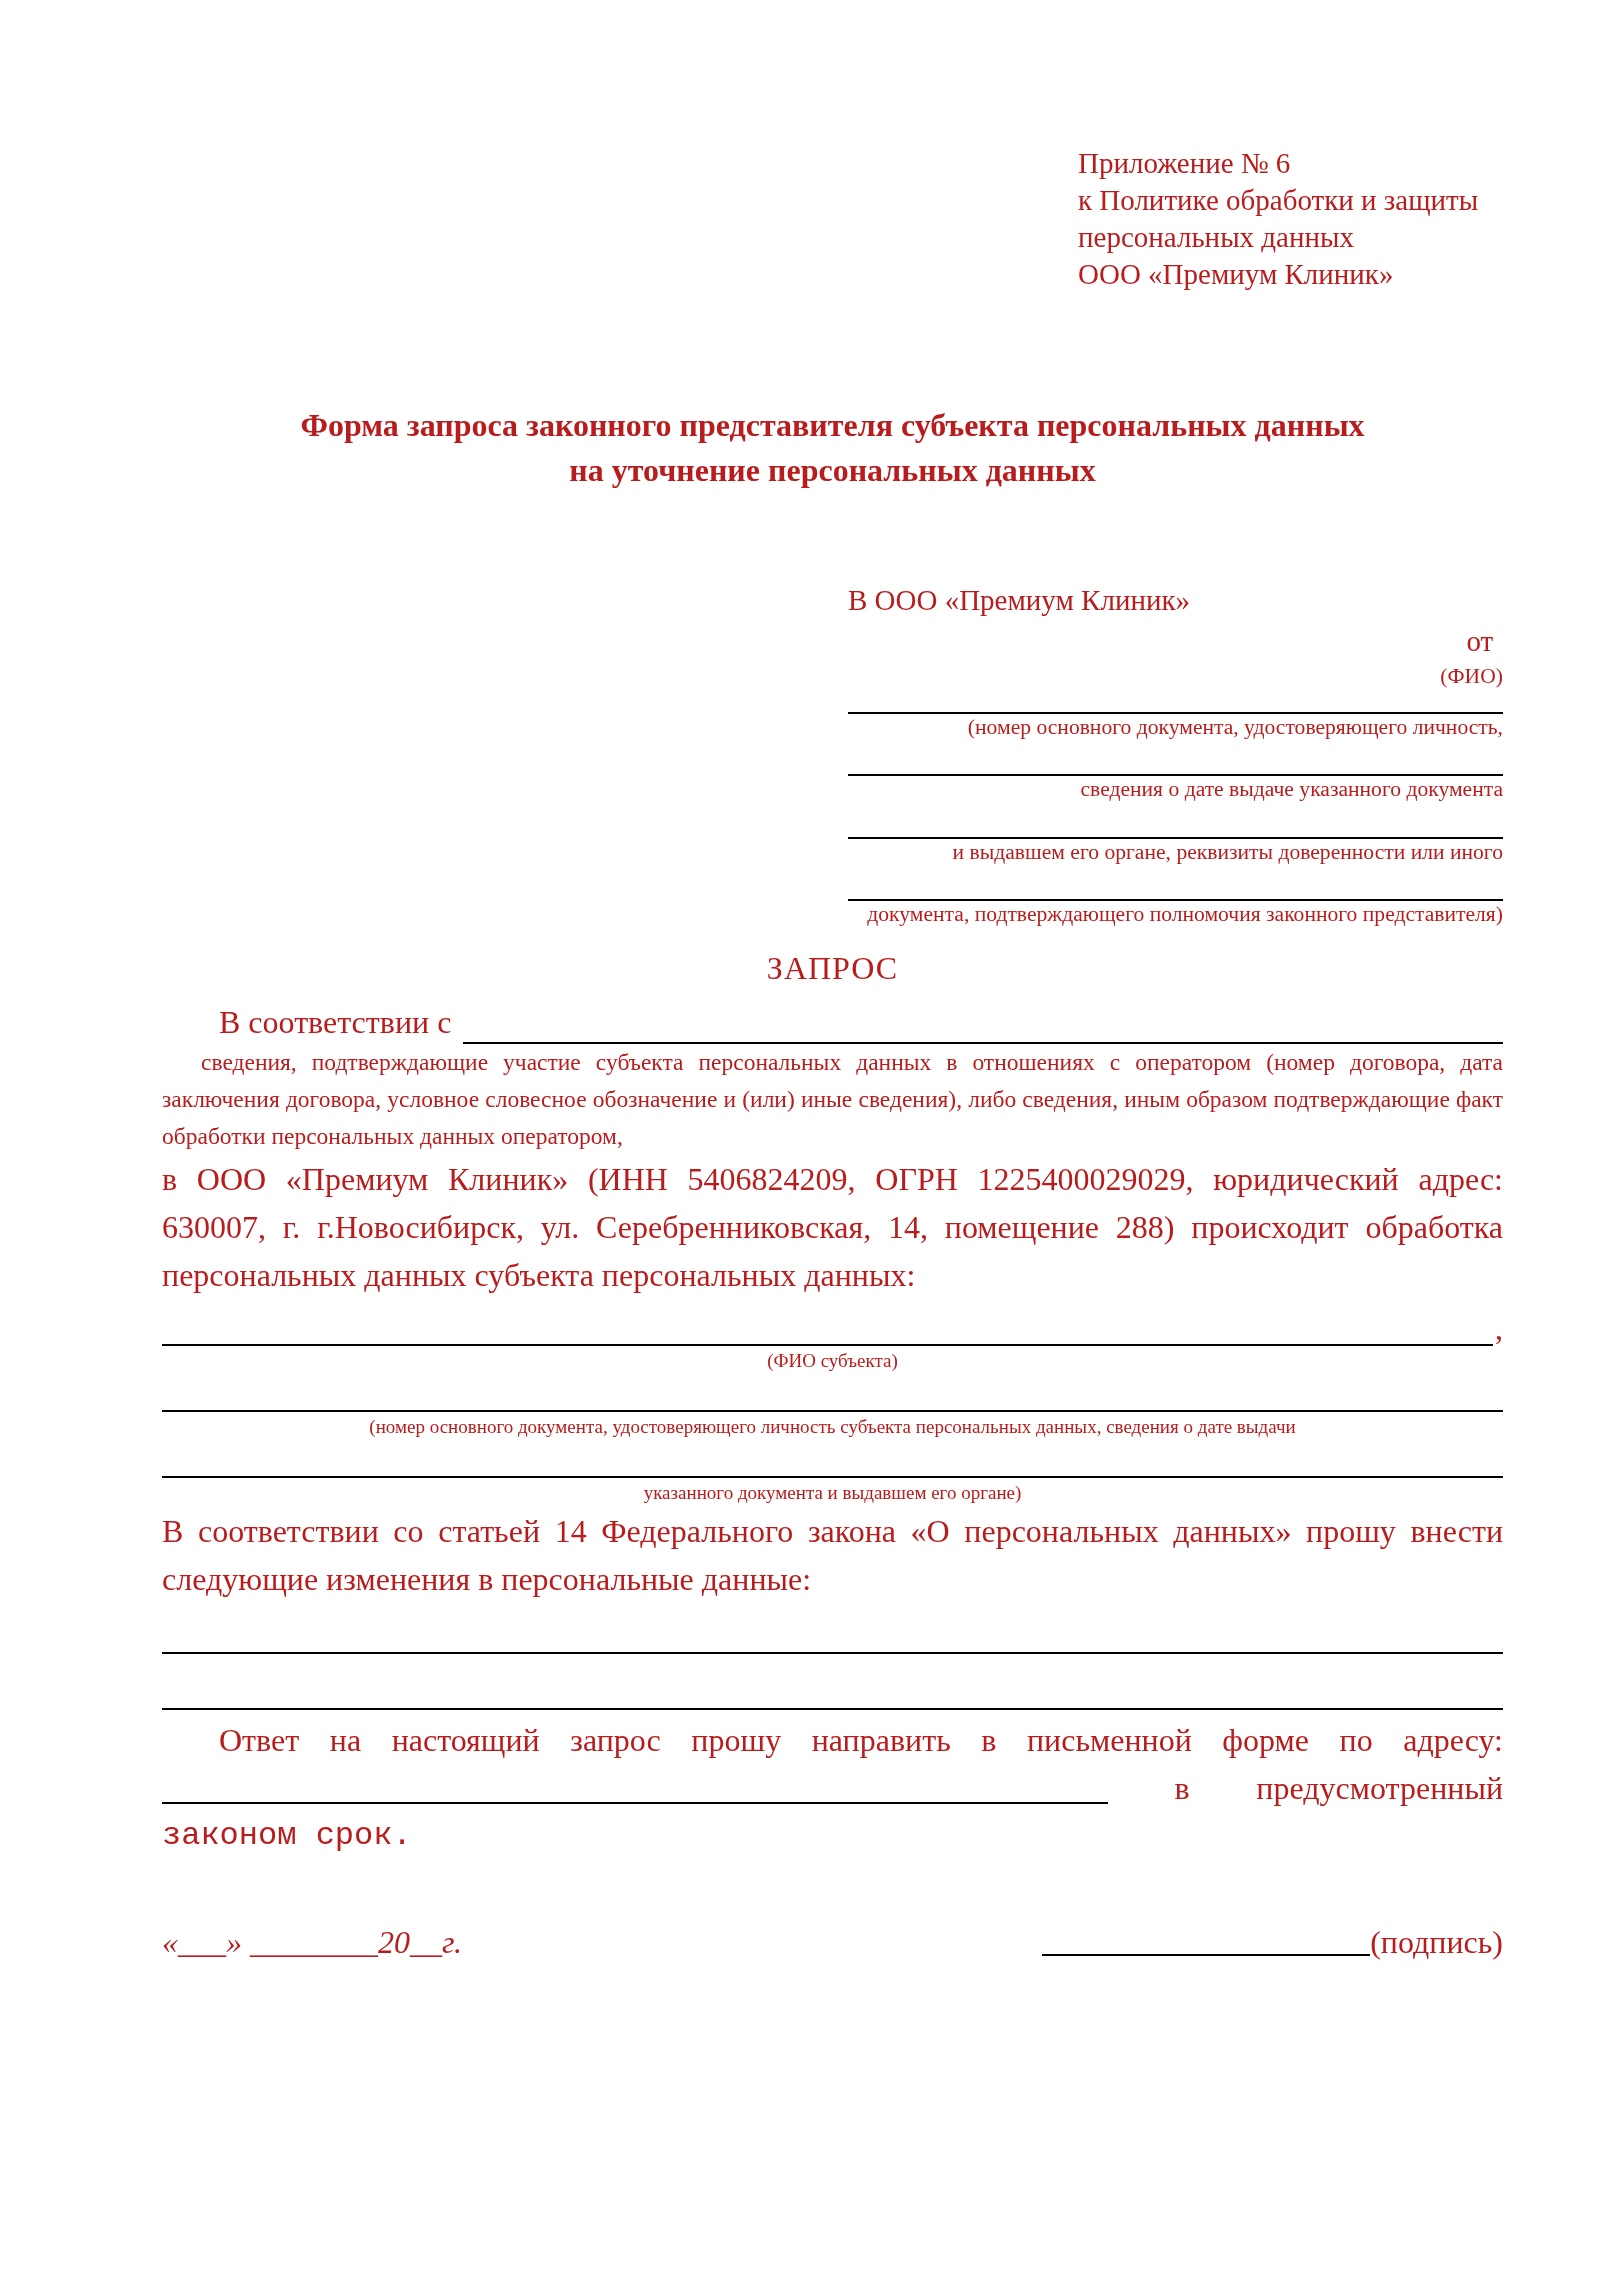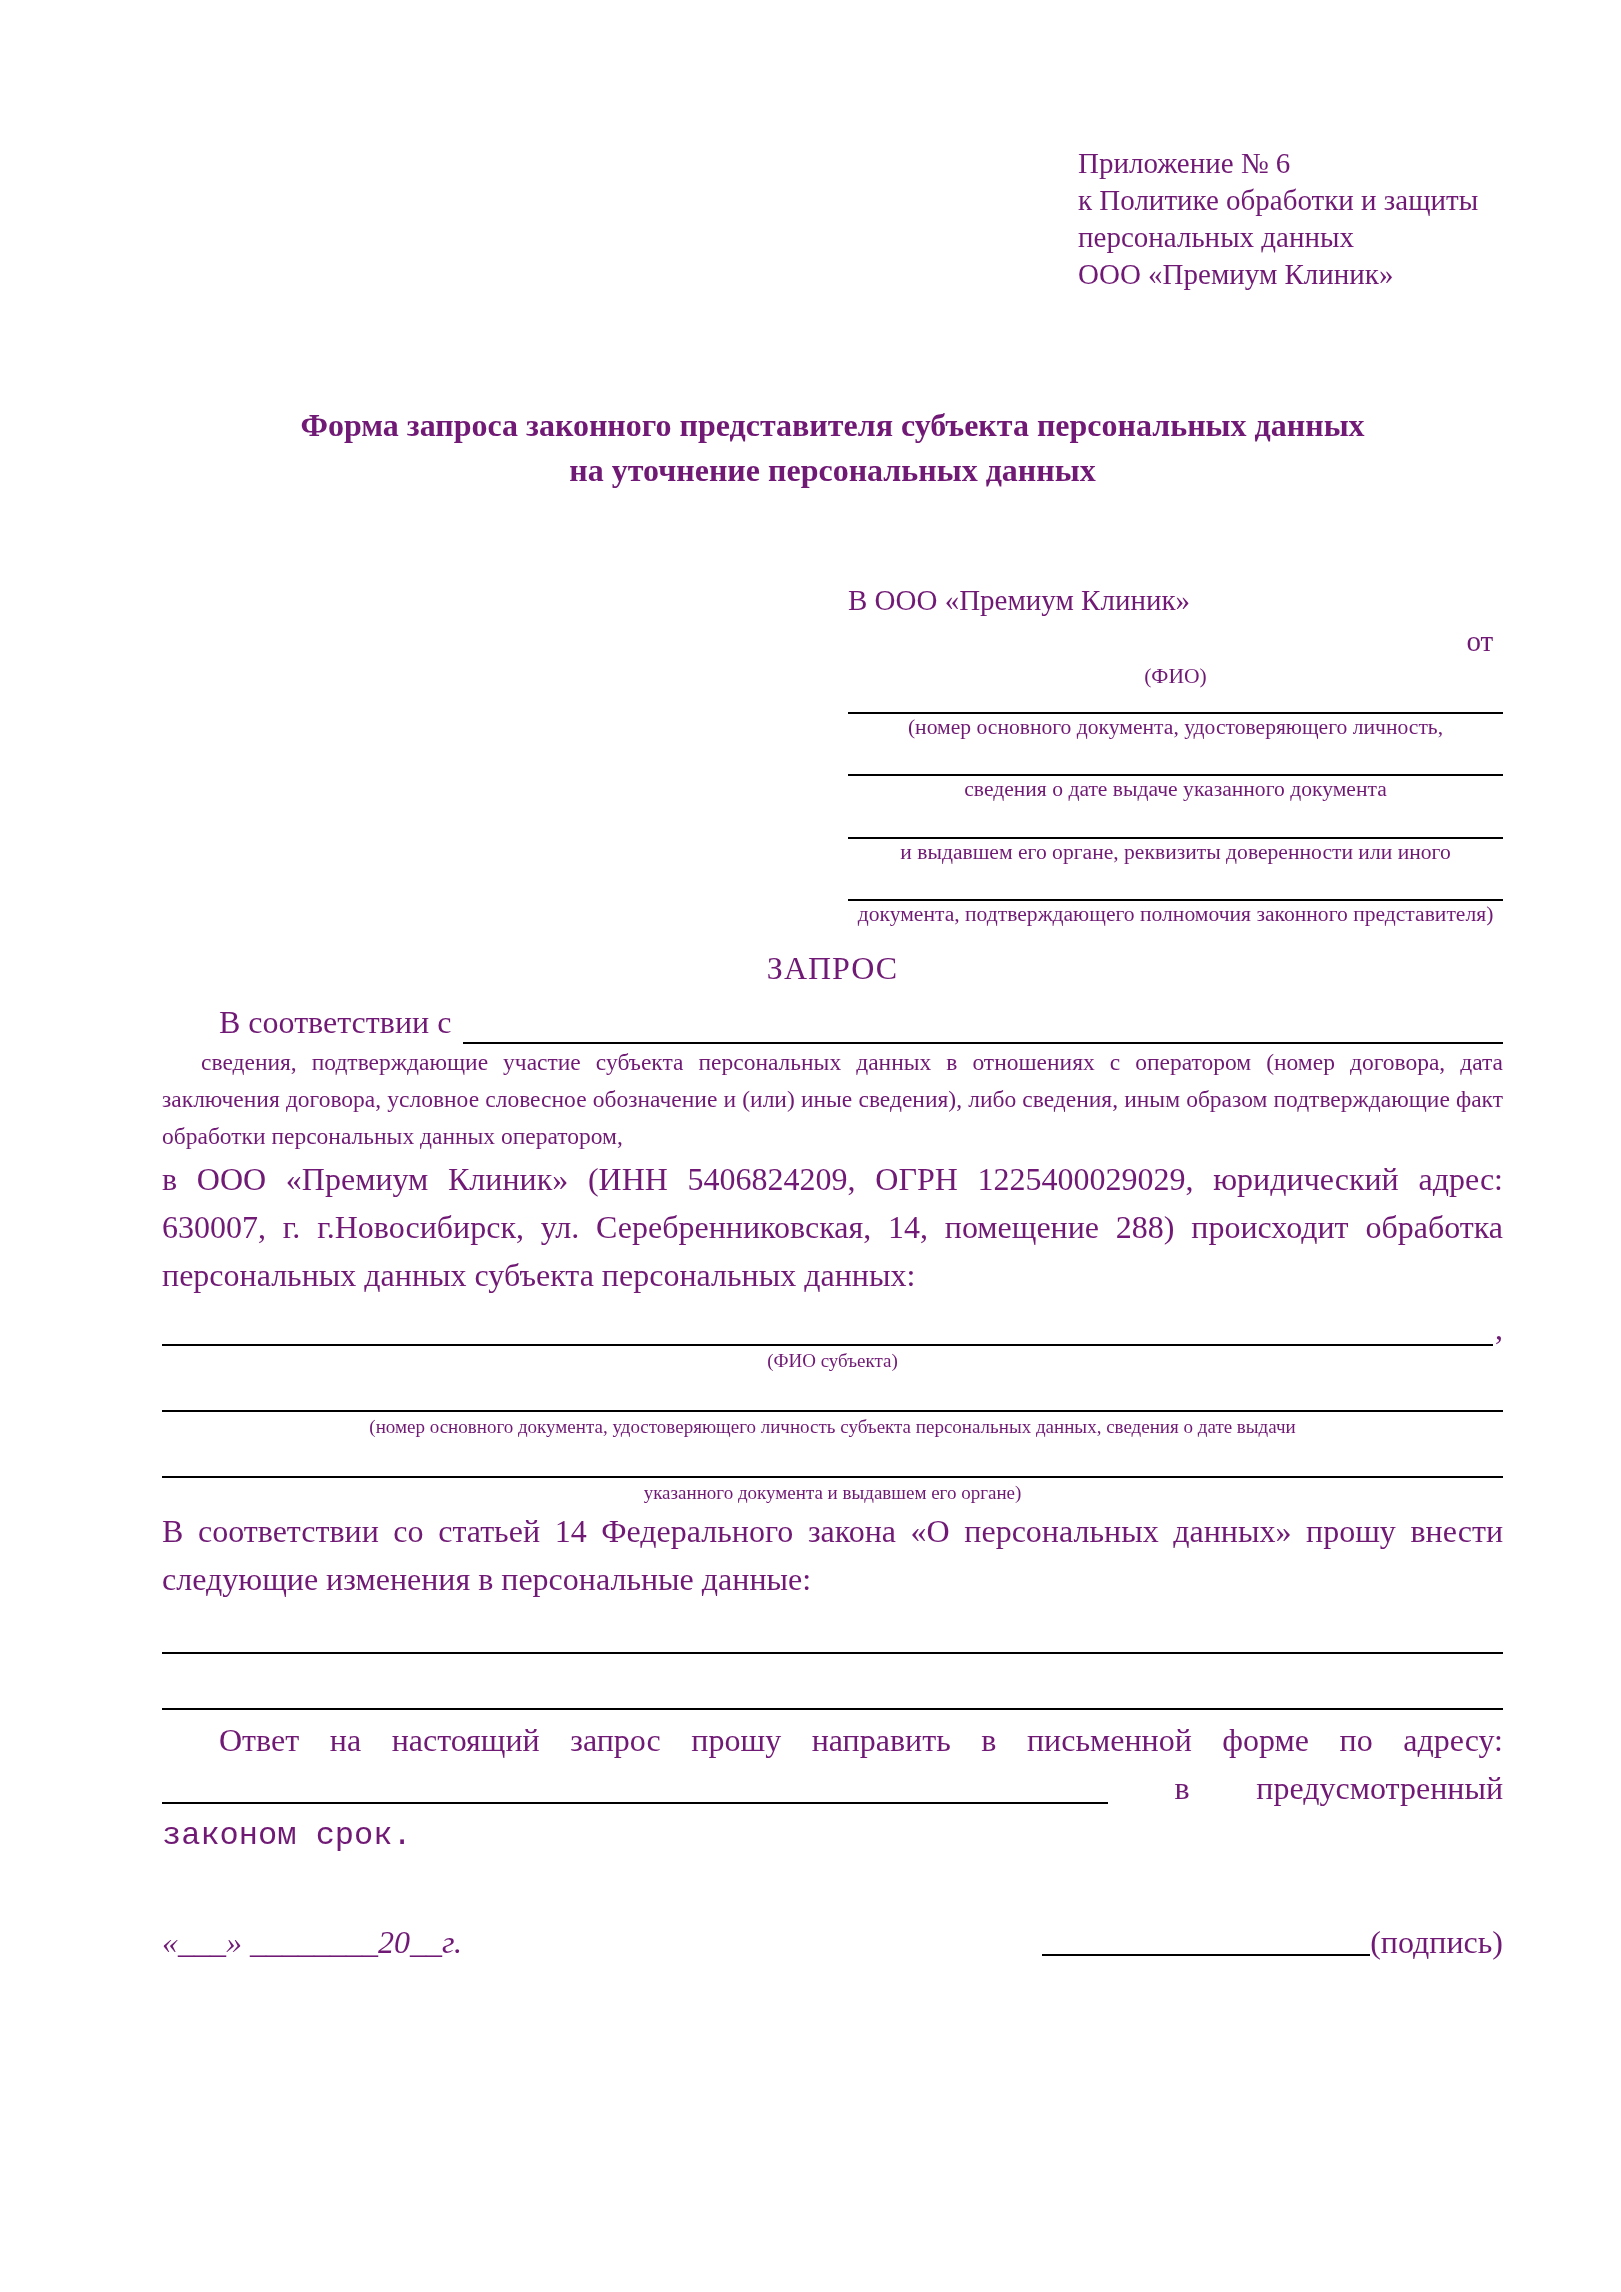--- a/index.html
+++ b/index.html
@@ -1,42 +1,42 @@
 <!DOCTYPE html>
 <html lang="ru"><head>
 <meta charset="utf-8">
 <style>
   html,body{margin:0;padding:0;background:#888;}
   .page{
     position:relative;
     width:1621px;height:2293px;
     margin:0 auto;
     background:#ffffff;
-    color:#701a75;
+    color:#b91c1c;
     font-family:"Liberation Serif","DejaVu Serif",serif;
     font-size:32px;
     box-sizing:border-box;
     padding:145px 118px 0 162px;
     overflow:hidden;
   }
   .rule{border-bottom:2.9px solid #000;}
   .fill{flex:1 1 auto;}
 
   
   .appendix{margin-left:916px;line-height:37px;font-size:29px;}
 
   
   .doc-title{margin-top:110px;text-align:center;font-weight:bold;font-size:32px;line-height:45px;}
 
   
   .addressee{margin-left:686px;margin-top:86px;font-size:29px;}
   .addressee .to-line{line-height:43px;}
   .addressee .from-row{display:flex;align-items:flex-end;line-height:39px;flex-direction:column;}
   .addressee .from-row .from-label{margin-right:9.8px;}
-  .caption{font-size:21.6px;text-align:center;line-height:27.4px;}
+  .caption{font-size:21.6px;text-align:right;line-height:27.4px;}
   .addressee .blank{height:33px;}
   .addressee .blank.first{height:21.6px;}
 
   
   .zapros-heading{margin-top:17.6px;text-align:center;line-height:45px;letter-spacing:1px;}
   .intro-row{display:flex;align-items:flex-end;line-height:43px;margin-top:9.8px;}
   .intro-row .intro-label{margin-left:57px;margin-right:11.8px;white-space:nowrap;}
   .note{font-size:23.5px;line-height:37px;text-align:justify;text-indent:39px;}
   .para{line-height:48px;text-align:justify;}
   .comma-row{display:flex;align-items:flex-end;margin-top:11.8px;line-height:35px;}

